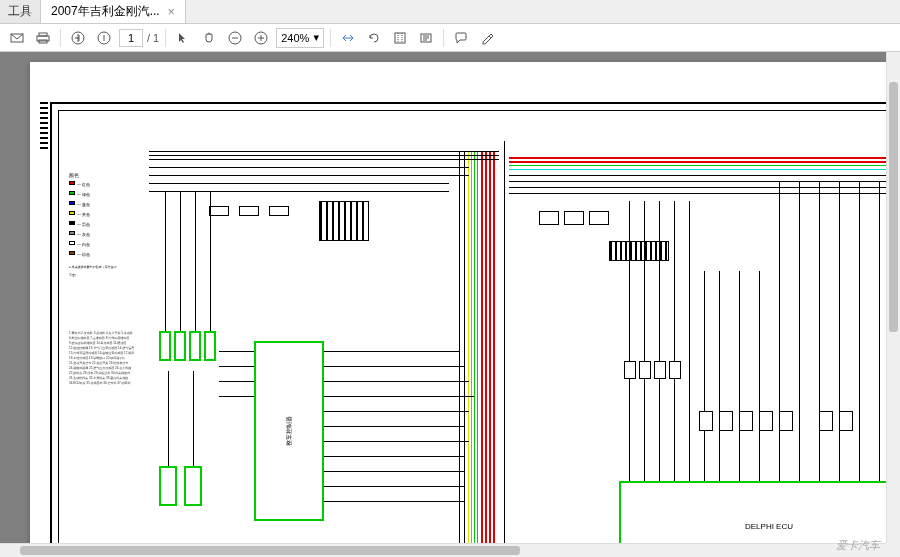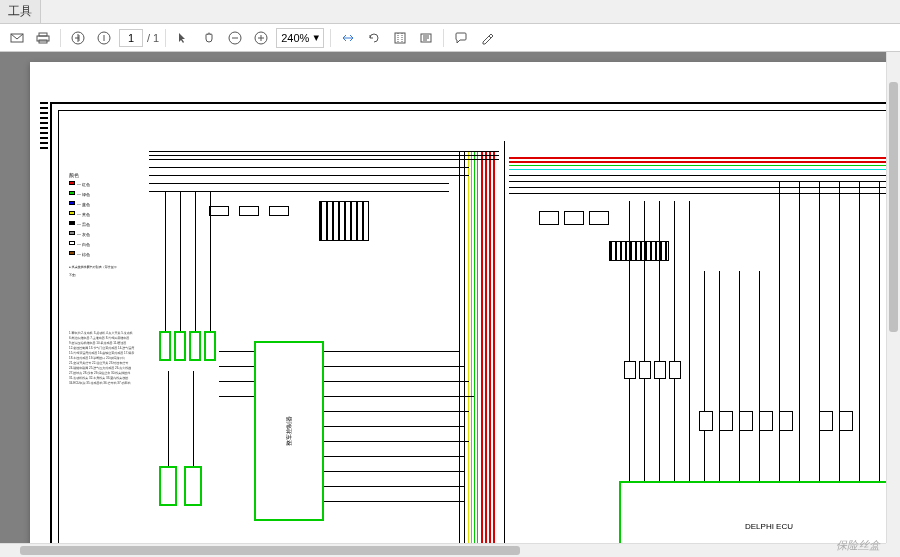--- a/index.html
+++ b/index.html
@@ -39,20 +39,24 @@
 .grid-marks { position: absolute; top: 40px; left: 10px; width: 10px; display: flex; flex-direction: column; gap: 3px; }
 .gm { width: 8px; height: 2px; background: #000; }
 .watermark { position: absolute; bottom: 4px; right: 20px; font-size: 11px; color: #aaa; font-style: italic; }
 svg { display: block; }
 </style>
 </head>
 <body>
 
 <div class="tabbar">
   <div class="tab-left">工具</div>
+  <div class="tab">
+    <span>2007年吉利金刚汽...</span>
+    <span class="tab-close">×</span>
+  </div>
 </div>
 
 <div class="toolbar">
   <div class="tb-btn">
       <svg width="14" height="14" viewBox="0 0 14 14">
         <rect x="1" y="3" width="12" height="8" fill="none" stroke="#555"></rect>
         <path d="M1 3 L7 8 L13 3" fill="none" stroke="#555"></path>
       </svg>
     </div>
   <div class="tb-btn">
@@ -325,13 +329,13 @@
 </div>
 
 <div class="scroll-v">
   <div class="scroll-v-thumb"></div>
 </div>
 <div class="scroll-h">
   <div class="scroll-h-thumb"></div>
 </div>
 <div class="scroll-corner"></div>
 
-<div class="watermark">保险丝盒</div>
+<div class="watermark">爱卡汽车</div>
 
 </body></html>

